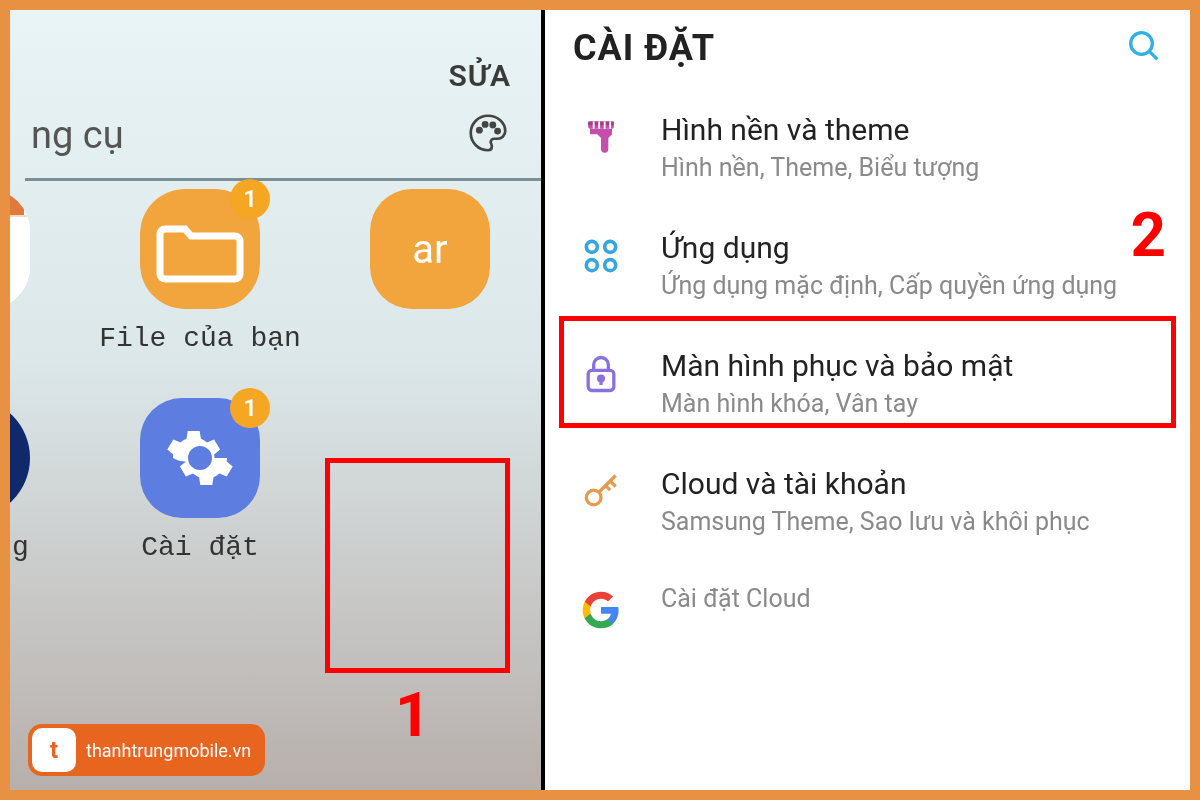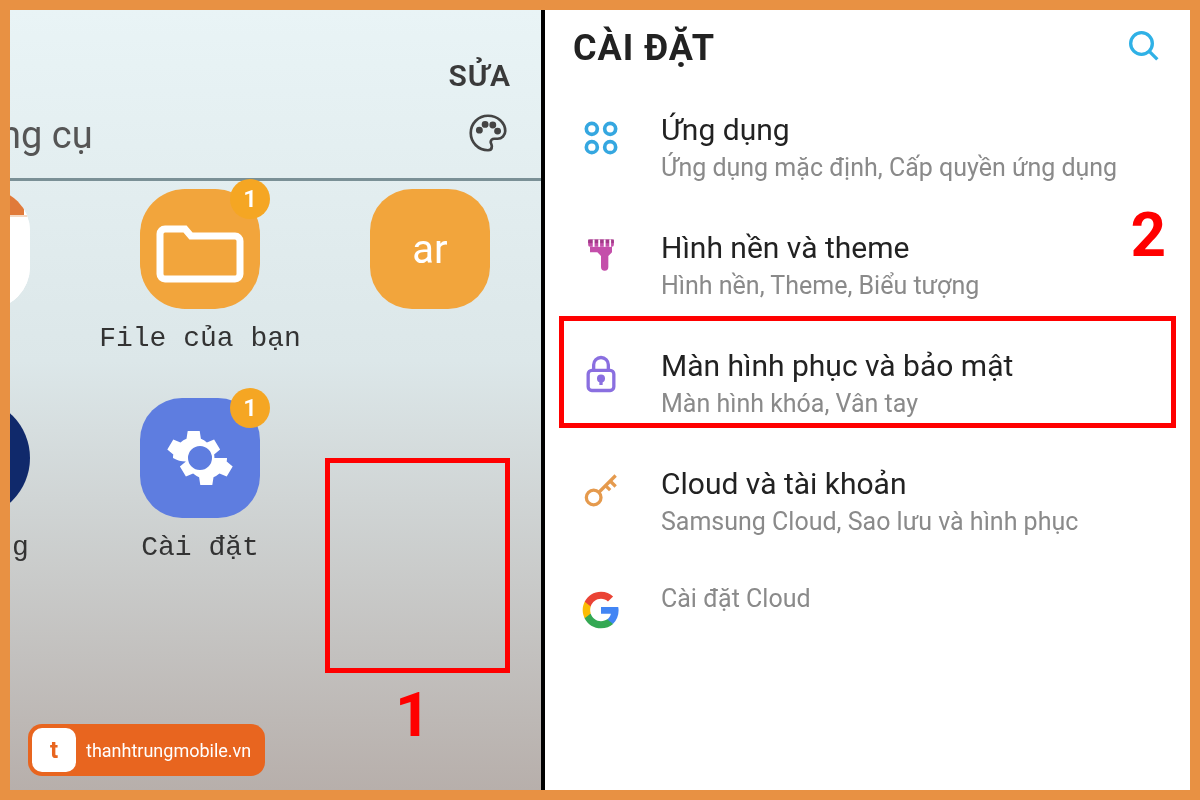--- a/index.html
+++ b/index.html
@@ -33,26 +33,26 @@
     right: 30px;
     font-size: 30px;
     font-weight: 600;
     color: #3a3a3a;
     letter-spacing: 1px;
     margin-top: 30px;
   }
   .tab-row {
     position: absolute;
     top: 100px;
-    left: 0;
+    left: 15px;
     right: 0;
     display: flex;
     align-items: center;
     justify-content: space-between;
-    padding: 0 30px 18px 0;
+    padding: 0 30px 18px 16px;
     border-bottom: 3px solid #7a9096;
     gap: 12px;
   }
   .tab-text {
     font-size: 38px;
     color: #555;
     margin-left: -10px;
   }
   .palette-icon svg { width: 46px; height: 46px; }
   .grid {
@@ -296,55 +296,55 @@
           <circle cx="10.5" cy="10.5" r="6.5"></circle>
           <line x1="20" y1="20" x2="15.2" y2="15.2"></line>
         </svg>
       </span>
     </div>
 
     <div class="settings-list">
 
       <div class="setting-item">
         <div class="setting-icon">
-          <svg viewBox="0 0 24 24" fill="none" stroke="#35a7e0" stroke-width="2">
-            <circle cx="7" cy="7" r="3"></circle>
-              <circle cx="17" cy="7" r="3"></circle>
-            <circle cx="7" cy="17" r="3"></circle>
-              <circle cx="17" cy="17" r="3"></circle>
-          </svg>
-        </div>
-        <div class="setting-text">
-          <div class="t1">Ứng dụng</div>
-          <div class="t2">Ứng dụng mặc định, Cấp quyền ứng dụng</div>
-        </div>
-      </div>
-
-      <div class="setting-item">
-        <div class="setting-icon">
           <svg viewBox="0 0 24 24" fill="#c44faa">
             <rect x="5" y="3" width="14" height="4" rx="1"></rect>
             <rect x="5" y="3" width="14" height="2" fill="#a33a8a"></rect>
             <path d="M6 7h12v3l-2 2v6a2 2 0 0 1-4 0v-6l-2-2H6z" fill="#c44faa"></path>
             <g stroke="#fff" stroke-width="1">
                 <line x1="8" y1="3" x2="8" y2="7"></line>
                 <line x1="11" y1="3" x2="11" y2="7"></line>
                 <line x1="14" y1="3" x2="14" y2="7"></line>
                 <line x1="17" y1="3" x2="17" y2="7"></line>
               </g>
           </svg>
         </div>
         <div class="setting-text">
           <div class="t1">Hình nền và theme</div>
           <div class="t2">Hình nền, Theme, Biểu tượng</div>
         </div>
       </div>
 
       <div class="setting-item">
         <div class="setting-icon">
+          <svg viewBox="0 0 24 24" fill="none" stroke="#35a7e0" stroke-width="2">
+            <circle cx="7" cy="7" r="3"></circle>
+              <circle cx="17" cy="7" r="3"></circle>
+            <circle cx="7" cy="17" r="3"></circle>
+              <circle cx="17" cy="17" r="3"></circle>
+          </svg>
+        </div>
+        <div class="setting-text">
+          <div class="t1">Ứng dụng</div>
+          <div class="t2">Ứng dụng mặc định, Cấp quyền ứng dụng</div>
+        </div>
+      </div>
+
+      <div class="setting-item">
+        <div class="setting-icon">
           <svg viewBox="0 0 24 24" fill="none" stroke="#8a6fe0" stroke-width="1.8">
             <rect x="5" y="10" width="14" height="11" rx="2"></rect>
             <path d="M8 10V7a4 4 0 0 1 8 0v3"></path>
             <circle cx="12" cy="14.5" r="1.3" fill="#8a6fe0"></circle>
             <line x1="12" y1="15.5" x2="12" y2="18"></line>
           </svg>
         </div>
         <div class="setting-text">
           <div class="t1">Màn hình phục và bảo mật</div>
           <div class="t2">Màn hình khóa, Vân tay</div>
@@ -355,21 +355,21 @@
         <div class="setting-icon">
           <svg viewBox="0 0 24 24" fill="none" stroke="#e59a4d" stroke-width="1.8">
             <circle cx="8" cy="15" r="4"></circle>
             <line x1="11" y1="12" x2="20" y2="3"></line>
             <line x1="17" y1="6" x2="20" y2="9"></line>
             <line x1="14.5" y1="8.5" x2="17" y2="11"></line>
           </svg>
         </div>
         <div class="setting-text">
           <div class="t1">Cloud và tài khoản</div>
-          <div class="t2">Samsung Cloud, Sao lưu và hình phục</div>
+          <div class="t2">Samsung Theme, Sao lưu và khôi phục</div>
         </div>
       </div>
 
       <div class="setting-item">
         <div class="setting-icon">
           <svg viewBox="0 0 24 24">
             <path fill="#4285F4" d="M21.6 12.2c0-.7-.1-1.3-.2-1.9H12v3.7h5.4c-.2 1.2-.9 2.3-2 3v2.5h3.2c1.9-1.7 3-4.3 3-7.3z"></path>
             <path fill="#34A853" d="M12 22c2.7 0 5-0.9 6.6-2.4l-3.2-2.5c-.9.6-2 1-3.4 1-2.6 0-4.8-1.8-5.6-4.1H3.1v2.6C4.7 19.8 8.1 22 12 22z"></path>
             <path fill="#FBBC05" d="M6.4 13.9c-.2-.6-.3-1.2-.3-1.9s.1-1.3.3-1.9V7.5H3.1C2.4 8.9 2 10.4 2 12s.4 3.1 1.1 4.5l3.3-2.6z"></path>
             <path fill="#EA4335" d="M12 5.9c1.5 0 2.8.5 3.8 1.5l2.8-2.8C16.9 2.9 14.7 2 12 2 8.1 2 4.7 4.2 3.1 7.5l3.3 2.6C7.2 7.7 9.4 5.9 12 5.9z"></path>

